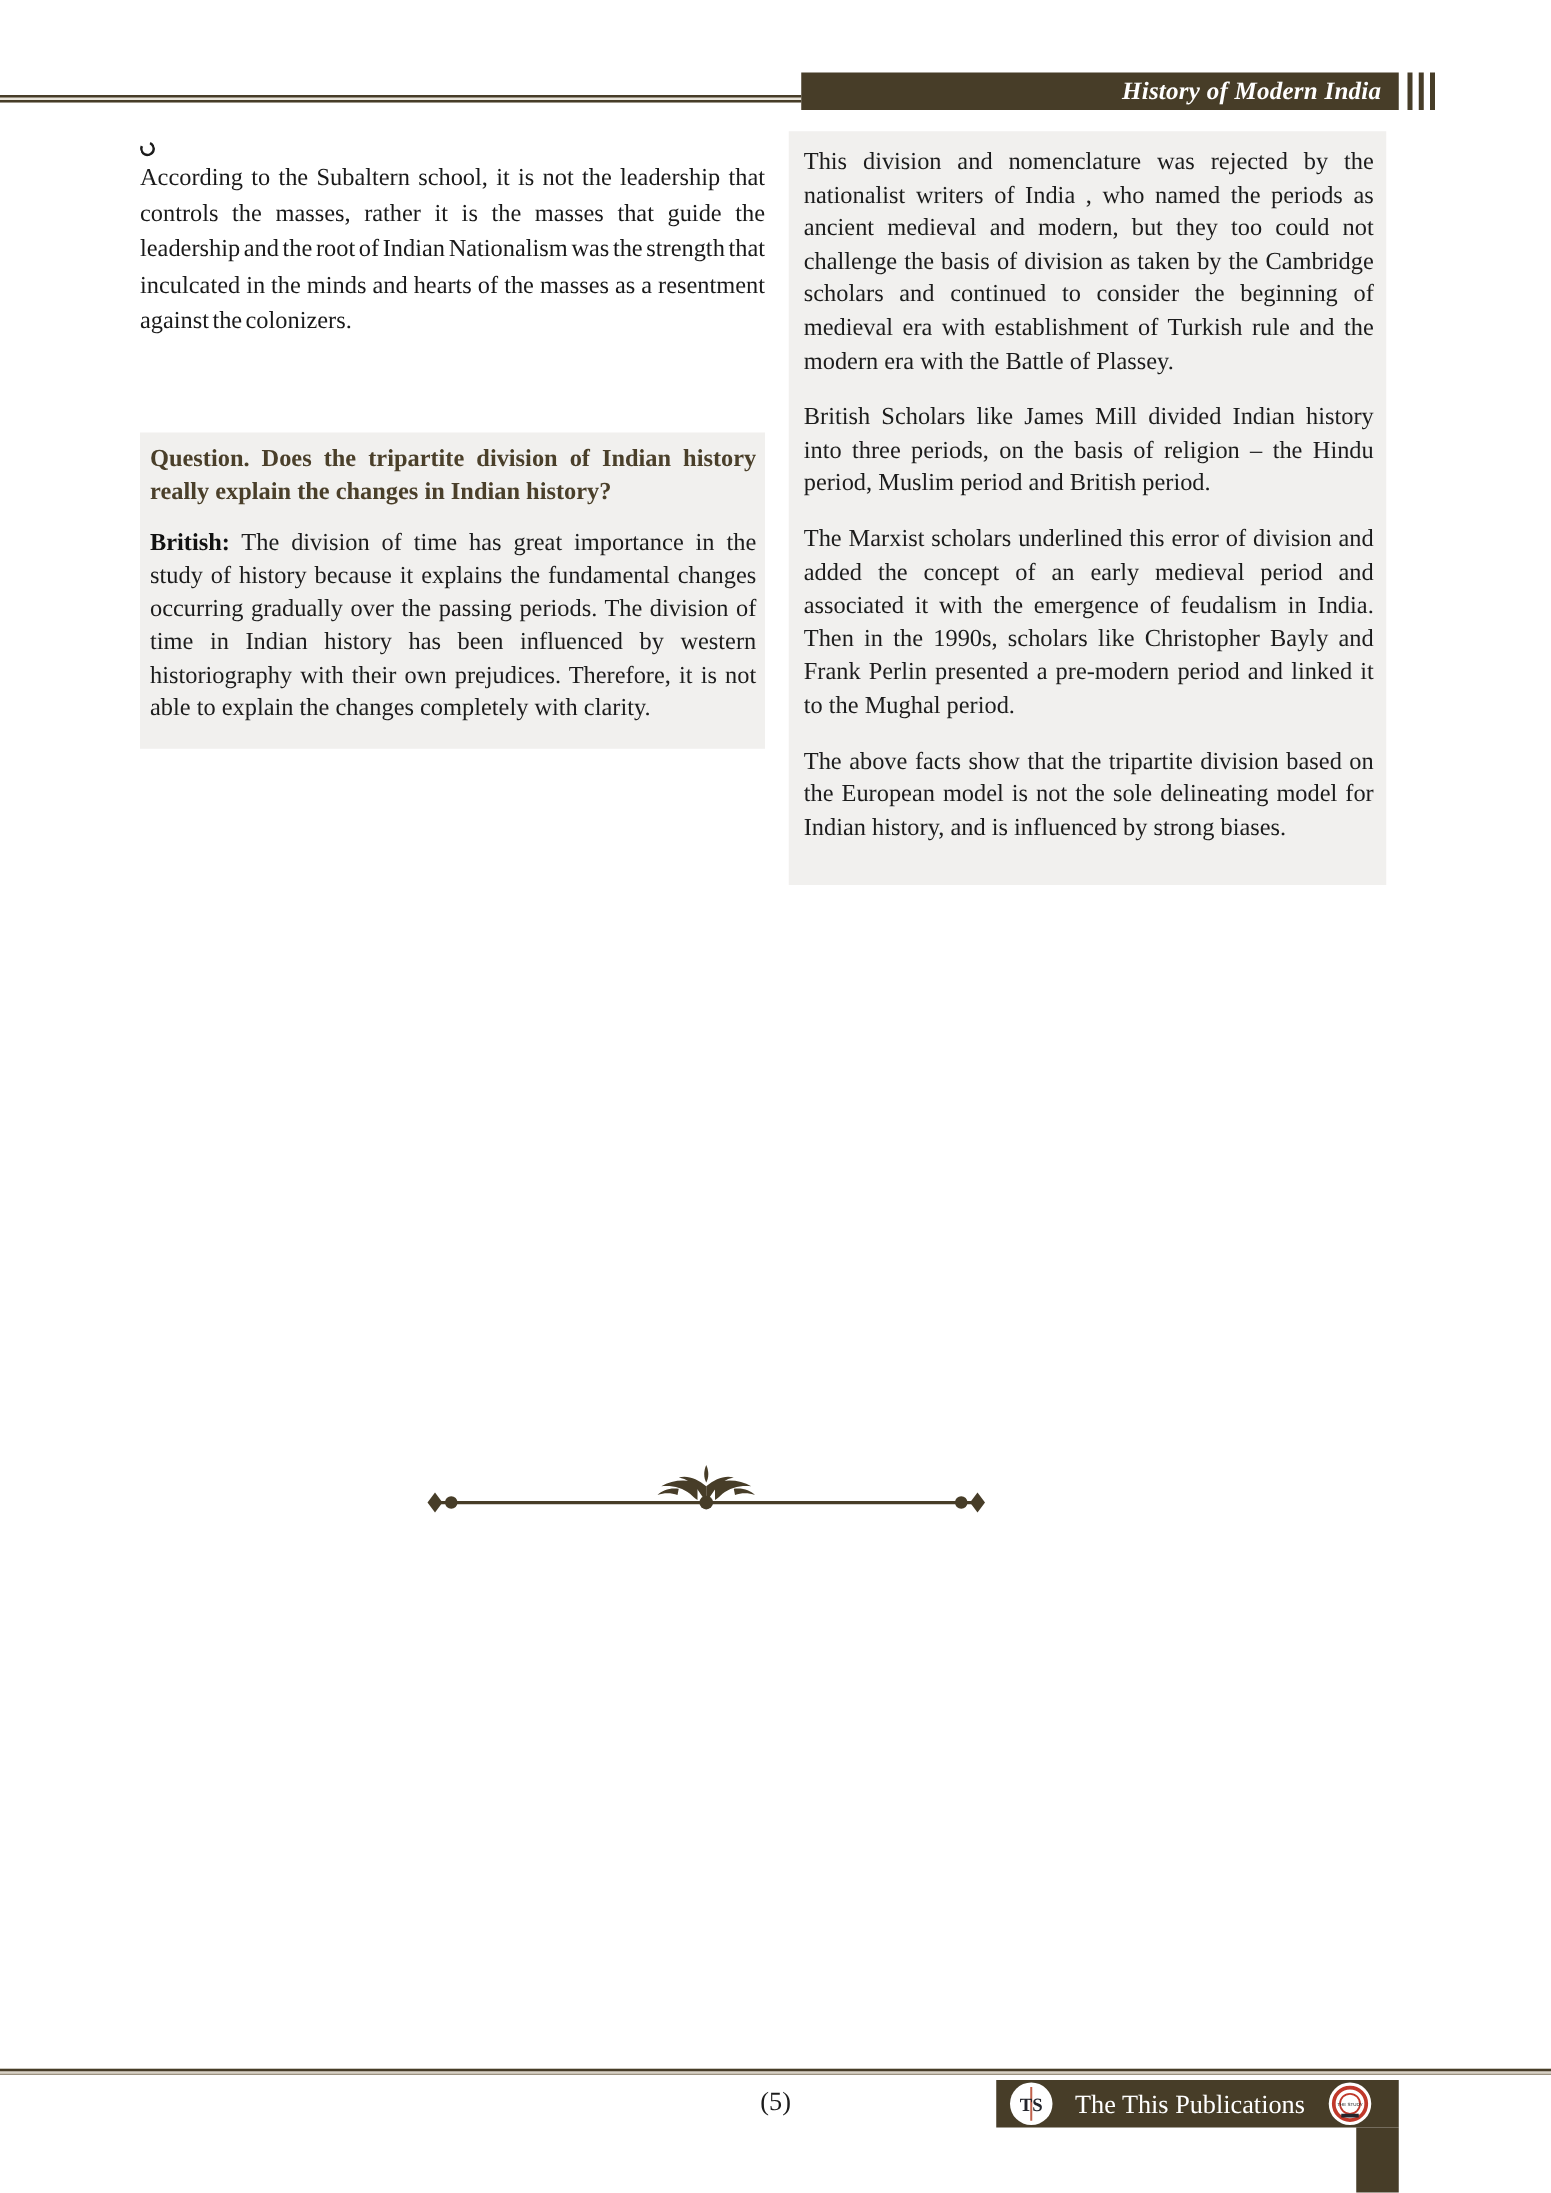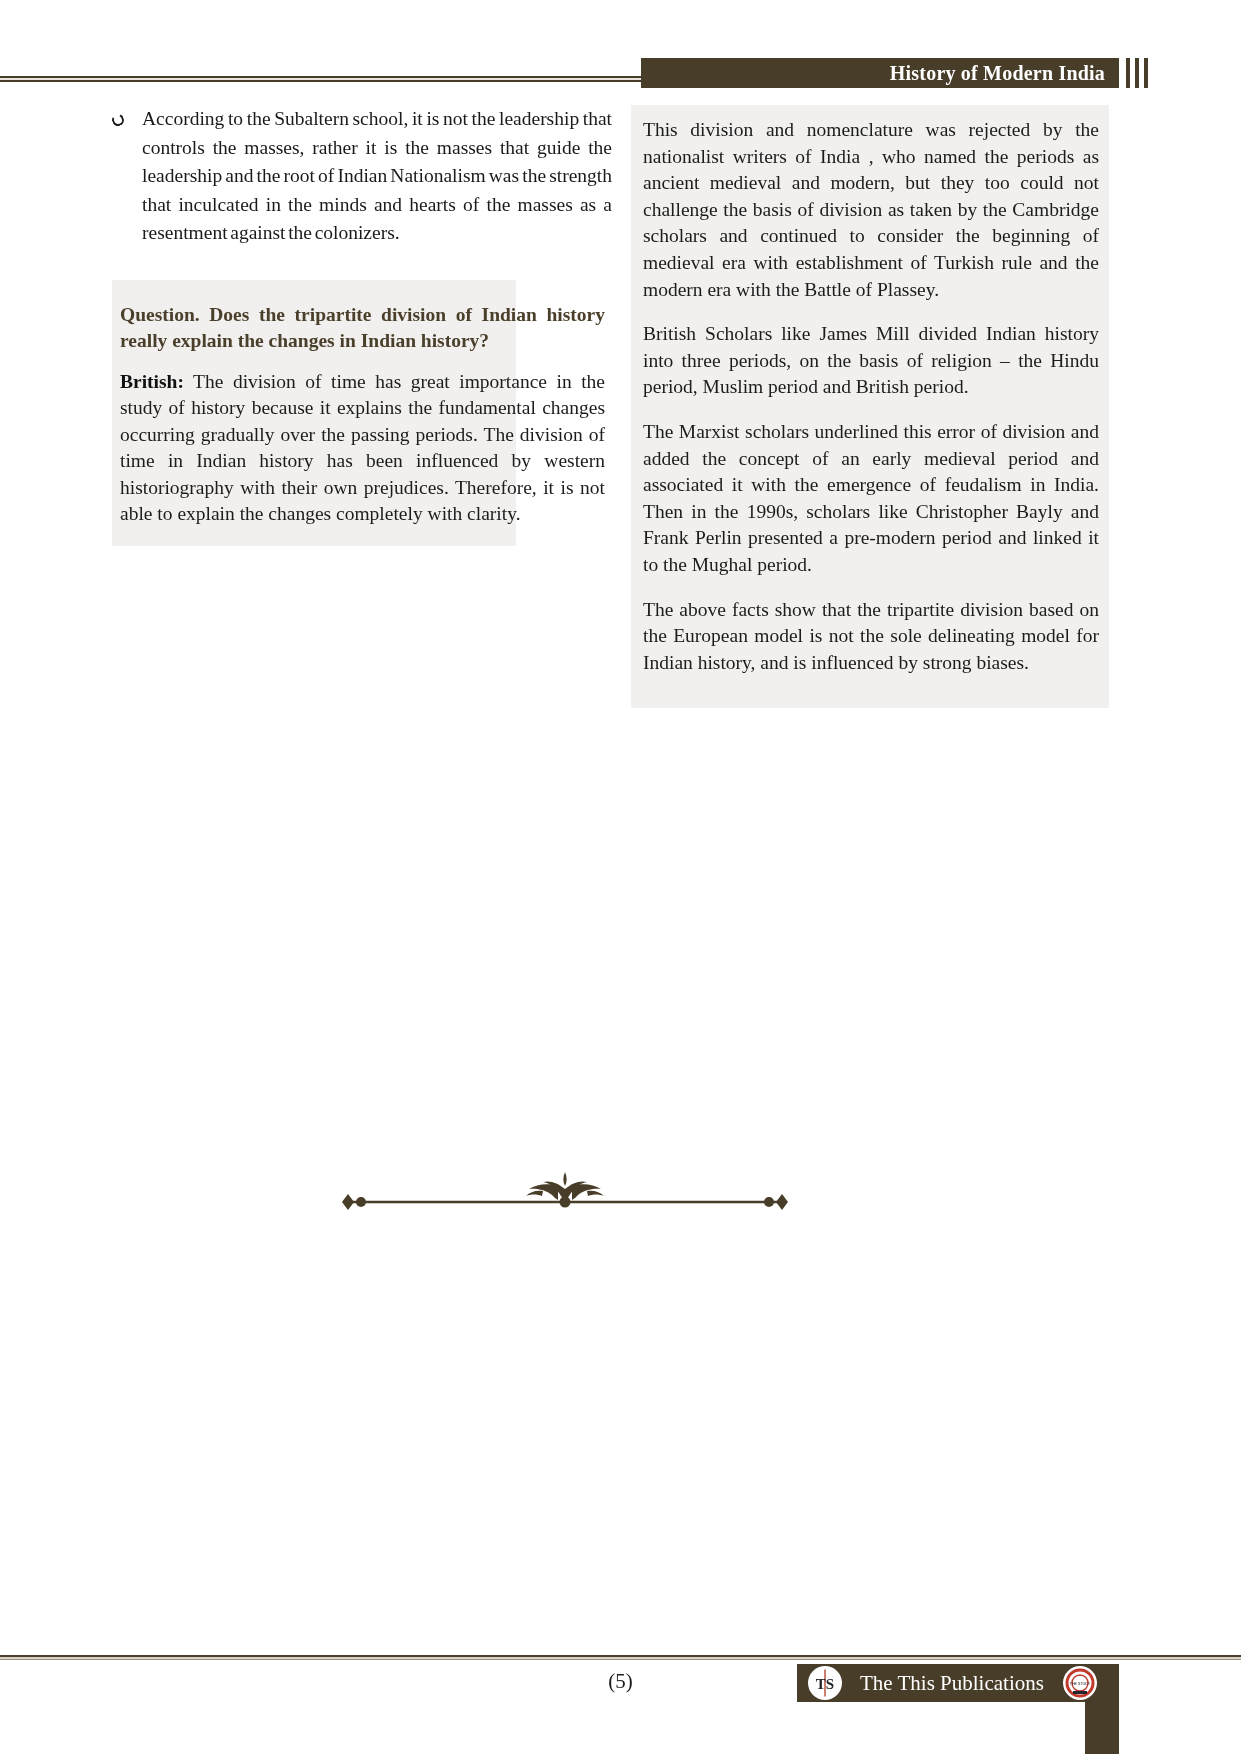--- a/index.html
+++ b/index.html
@@ -43,20 +43,21 @@
     height: 30px;
     background: #473d28;
     display: flex;
     align-items: center;
     justify-content: flex-end;
     padding-right: 14px;
     box-sizing: border-box;
   }
   .header-title {
     color: #ffffff;
+    font-style: italic;
     font-weight: bold;
     font-size: 20px;
     letter-spacing: 0.2px;
     white-space: nowrap;
   }
   .header-ticks {
     position: absolute;
     left: 1126px;
     top: 58px;
     width: 40px;
@@ -96,20 +97,21 @@
     margin: 0 0 17px 0;
     color: #1c1c1c;
   }
   .para:last-child { margin-bottom: 0; }
 
   
   .bullet-item {
     display: flex;
     align-items: flex-start;
     margin: 0 0 14px 0;
+    flex-direction: column;
   }
   .bullet-marker {
     flex: 0 0 auto;
     width: 30px;
     padding-top: 8px;
     color: #1c1c1c;
     font-size: 16px;
     line-height: 1;
   }
   .bullet-marker span {
@@ -129,23 +131,23 @@
     text-align: justify;
     text-justify: inter-word;
   }
   .tight {
     word-spacing: -2.2px;
   }
 
   
   .qa-block {
     background: #f1f0ee;
-    padding: 22px 0 18px 8px;
-    margin-top: 32px;
-    width: 404px;
+    padding: 9px 0 18px 8px;
+    margin-top: 74px;
+    width: 500px;
     box-sizing: border-box;
   }
   .qa-inner { width: 485px; }
   .question {
     font-size: 19.5px;
     line-height: 26.5px;
     font-weight: bold;
     color: #4a3f2a;
     text-align: justify;
     text-justify: inter-word;

